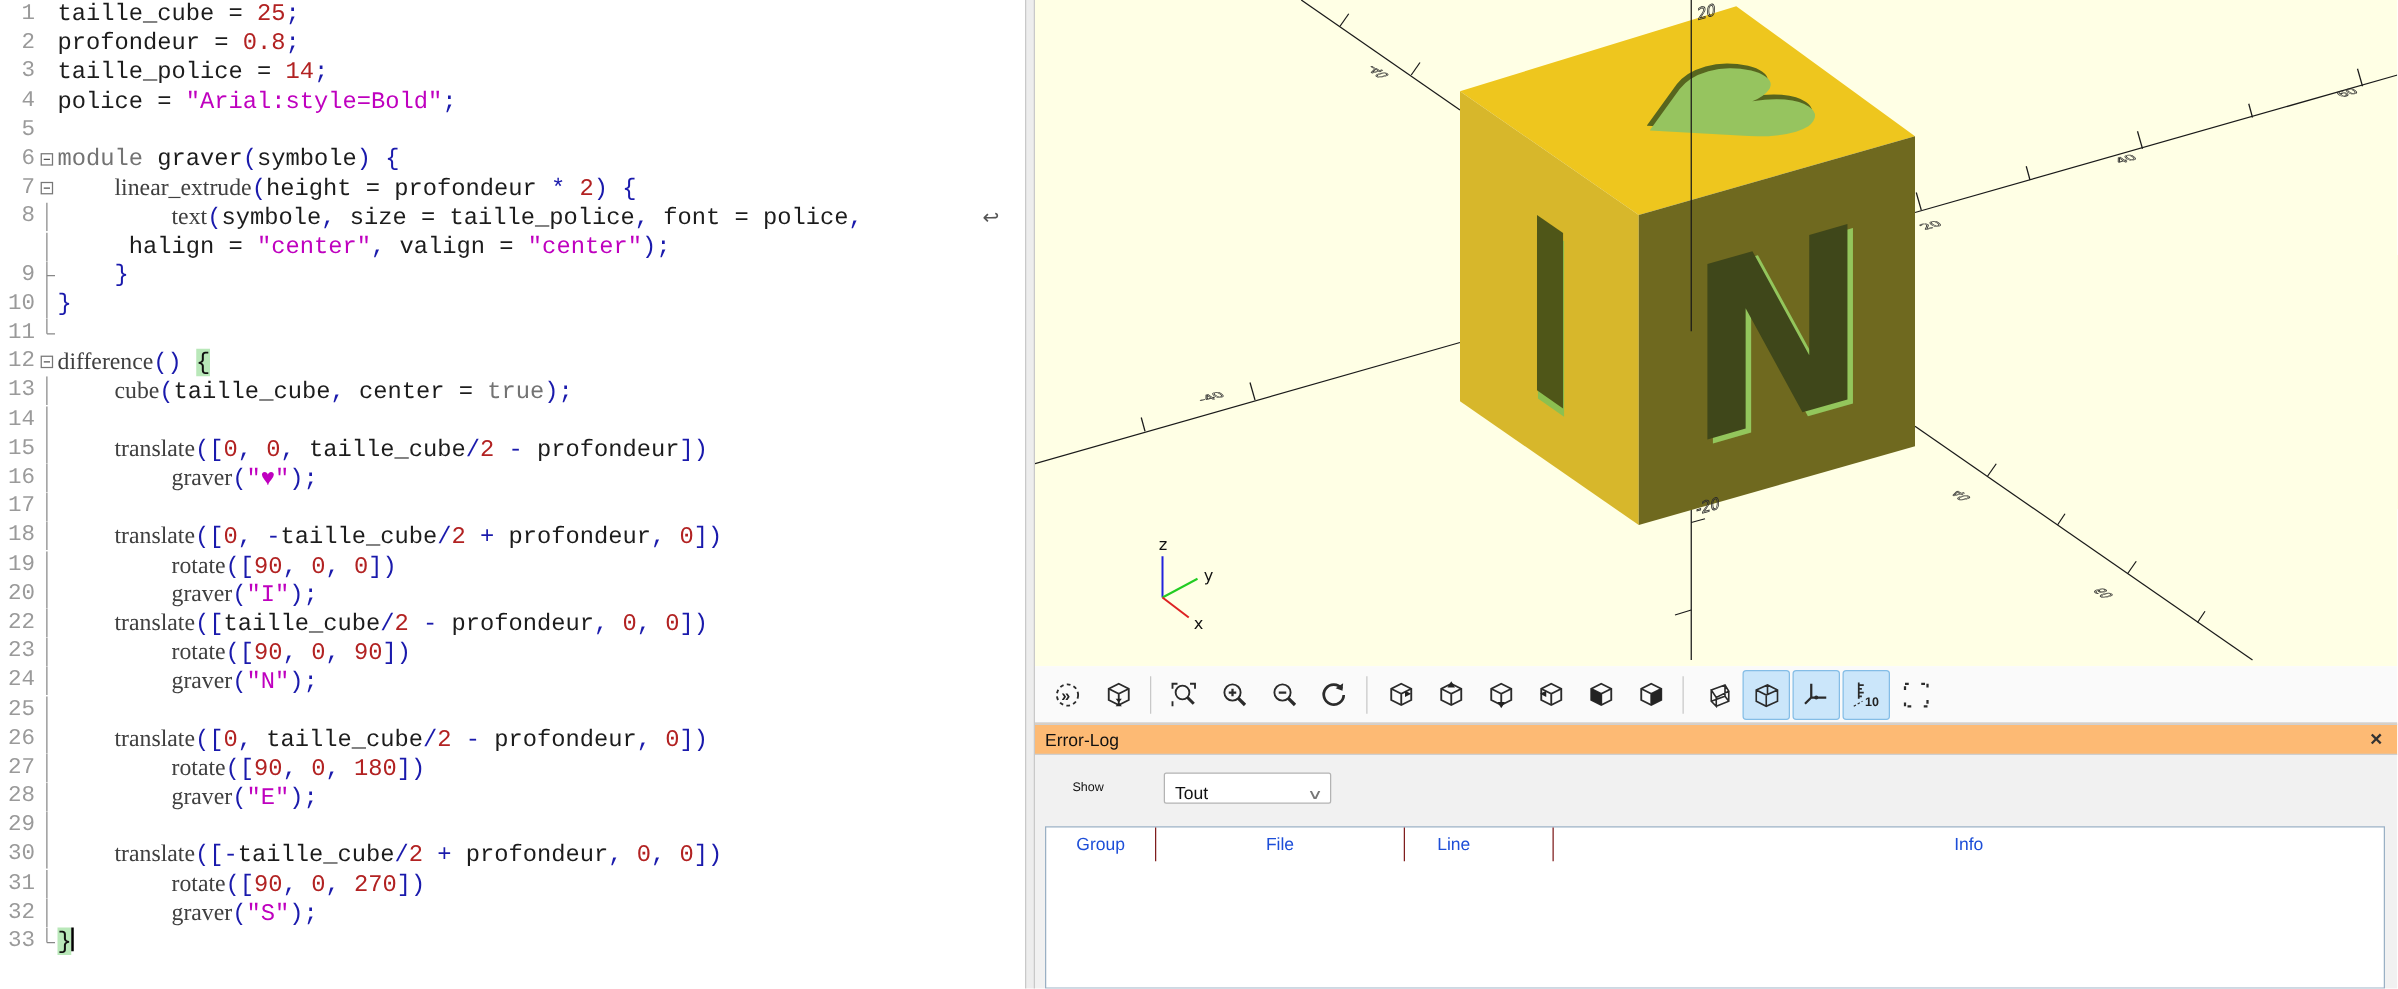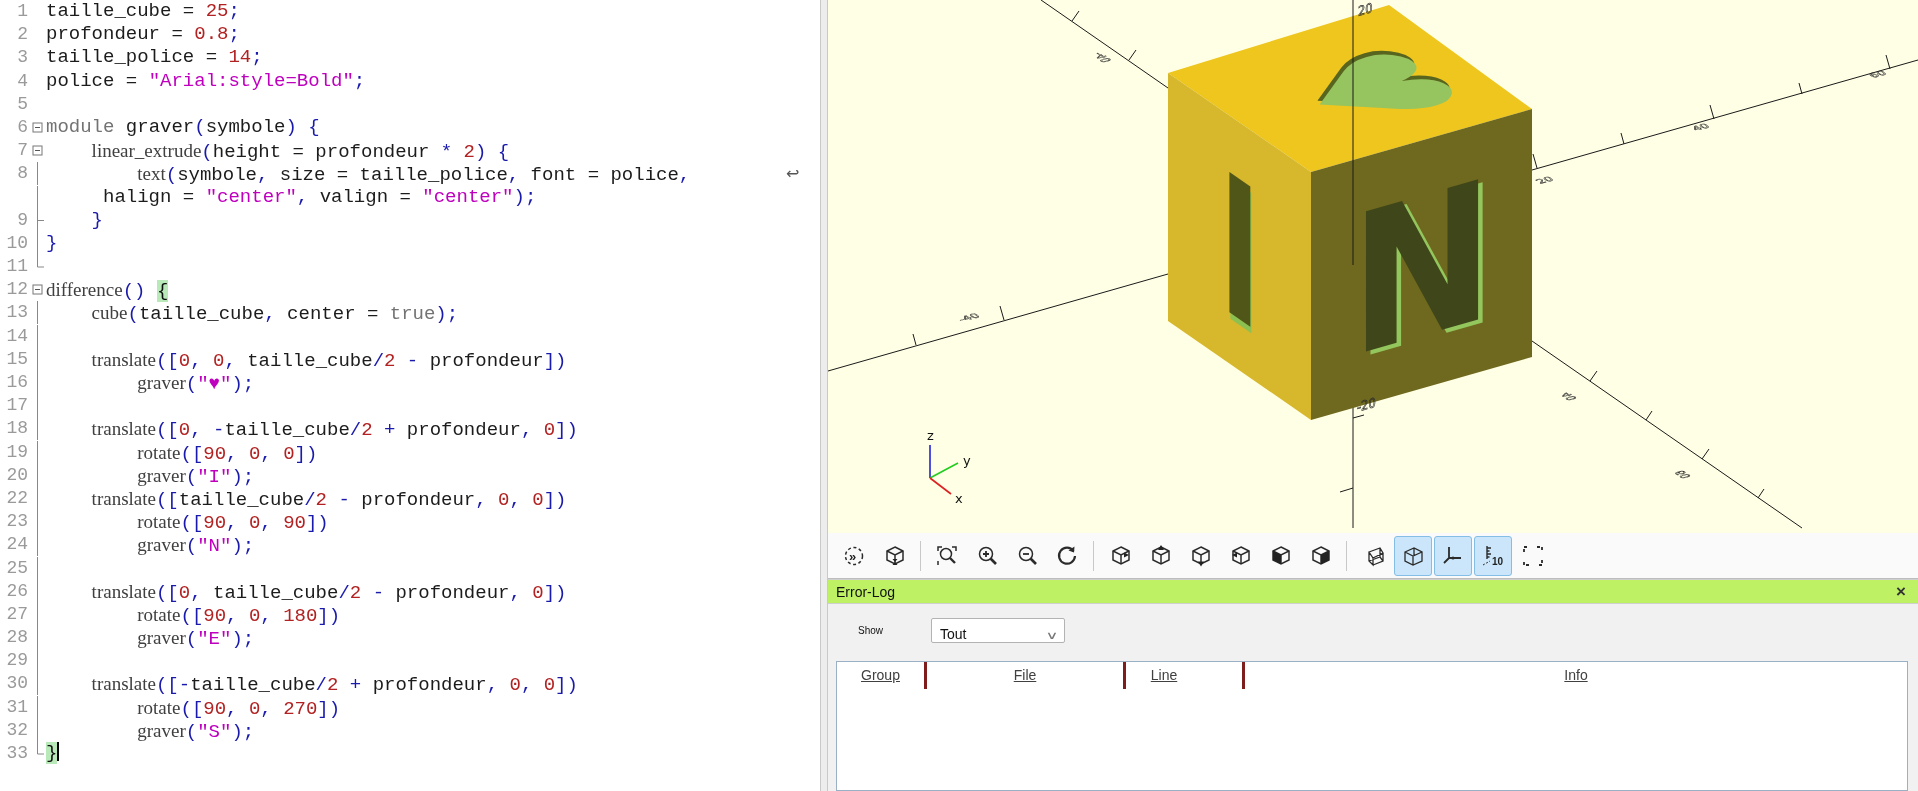--- a/index.html
+++ b/index.html
@@ -31,35 +31,35 @@
   
   .vtoolbar{position:absolute;left:828px;top:533px;width:1090px;height:46px;background:#fafafa;
             border-bottom:1px solid #bdbdbd;display:flex;align-items:center;box-sizing:border-box;
             padding-left:6px;}
   .tbtn{width:36px;height:38px;margin:0 1px;border:1px solid transparent;border-radius:3px;
         display:flex;align-items:center;justify-content:center;background:transparent;flex:none;}
   .tbtn.active{background:#cbe6fa;border-color:#84bde6;}
   .tsep{width:1px;height:30px;background:#c8c8c8;margin:0 6px;flex:none;}
   
   .errorlog{position:absolute;left:828px;top:579px;width:1090px;height:212px;background:#f1f1f1;}
-  .el-title{height:25px;background:#bef264;border-top:1px solid #cfcfcf;border-bottom:1px solid #cfcfcf;
+  .el-title{height:25px;background:#fdba74;border-top:1px solid #cfcfcf;border-bottom:1px solid #cfcfcf;
             box-sizing:border-box;display:flex;align-items:center;padding:0 8px;font-size:14px;color:#111;}
   .el-title .spacer{flex:1;}
   .el-close{font-size:17px;color:#333;font-weight:bold;line-height:1;padding:0 4px;}
   .el-showrow{display:flex;align-items:center;margin:14px 0 9px 0;}
   .el-showlabel{width:73px;margin-left:30px;font-size:10px;color:#111;}
   .el-select{width:134px;height:25px;background:#fff;border:1px solid #b3b3b3;border-radius:2px;
              box-sizing:border-box;display:flex;align-items:flex-end;padding:0 8px;font-size:14px;color:#111;}
   .el-select .spacer{flex:1;}
   .el-chevron{color:#777;font-size:11px;transform:scaleX(1.6);}
   .el-table{position:absolute;left:8px;top:82px;right:10px;bottom:0;background:#fff;
             border:1px solid #9ab0c4;box-sizing:border-box;}
-  .el-head{display:flex;height:27px;align-items:center;font-size:14px;color:#404040;text-decoration:underline;}
+  .el-head{display:flex;height:27px;align-items:center;font-size:14px;color:#1d4ed8;}
   .el-col{text-align:center;box-sizing:border-box;height:27px;line-height:27px;}
-  .el-col + .el-col{border-left:3px solid #7f1d1d;}
+  .el-col + .el-col{border-left:1px solid #7f1d1d;}
   .c-group{width:87px;}.c-file{width:199px;}.c-line{width:79px;}.c-info{flex:1;margin-left:40px;}
 </style>
 </head>
 <body>
 
 <div class="app">
 
   <div class="editor" id="editor">
       <div class="row"><span class="ln">1</span><span class="mk"></span><span class="code"><span class="tok-i">taille_cube = </span><span class="tok-n">25</span><span class="tok-o">;</span></span></div>
       <div class="row"><span class="ln">2</span><span class="mk"></span><span class="code"><span class="tok-i">profondeur = </span><span class="tok-n">0.8</span><span class="tok-o">;</span></span></div>

